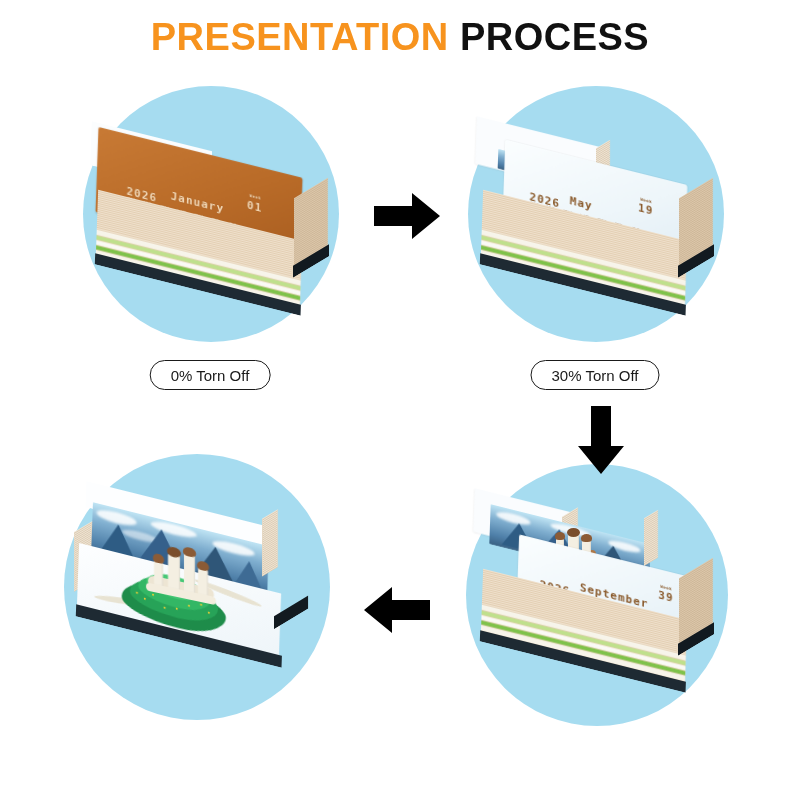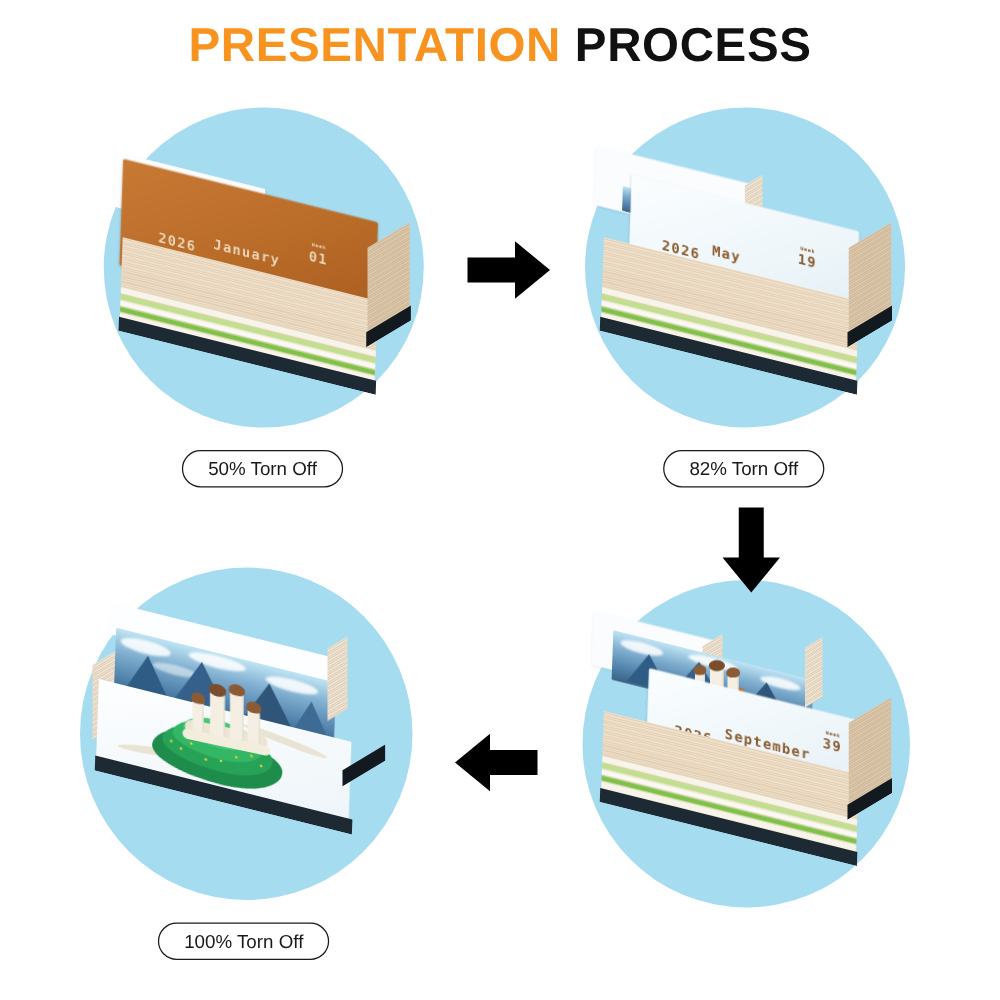--- a/index.html
+++ b/index.html
@@ -317,21 +317,21 @@
         <div class="band white2" style="top:51px; height:4px;"></div>
         <div class="band green-d" style="top:56px; height:4px;"></div>
         <div class="band cream" style="top:61px; height:5px;"></div>
       </div>
 
       <div class="face-side"></div>
       <div class="base-front"></div>
       <div class="base-side"></div>
     </div>
 
-    <div class="caption">50% Torn Off</div>
+    <div class="caption">0% Torn Off</div>
   </div>
 
   <div class="panel p2">
     <div class="circle"></div>
 
     <div class="block">
 
       <div class="back-wall" style="left:2px; top:8px; width:128px; height:48px;"></div>
       <div class="back-edge" style="left:122px; top:20px; width:14px; height:56px;"></div>
 
@@ -370,21 +370,21 @@
         <div class="band white2" style="top:51px; height:4px;"></div>
         <div class="band green-d" style="top:56px; height:4px;"></div>
         <div class="band cream" style="top:61px; height:5px;"></div>
       </div>
 
       <div class="face-side"></div>
       <div class="base-front"></div>
       <div class="base-side"></div>
     </div>
 
-    <div class="caption">82% Torn Off</div>
+    <div class="caption">30% Torn Off</div>
   </div>
 
   <div class="panel p3">
     <div class="circle"></div>
 
     <div class="block" style="top:40px;">
       <div class="back-wall" style="left:0px; top:2px; width:96px; height:44px;"></div>
       <div class="back-edge" style="left:88px; top:14px; width:16px; height:62px;"></div>
 
       <div class="reveal" style="left:16px; top:26px; width:160px; height:40px;">
@@ -489,21 +489,20 @@
         <div class="roof" style="left:41px; top:0px;  width:13px; height:9px;"></div>
         <div class="tower" style="left:56px; top:18px; width:10px; height:26px;"></div>
         <div class="roof" style="left:55px; top:11px; width:12px; height:9px;"></div>
         <div class="wall" style="left:4px;  top:44px; width:70px; height:8px; border-radius:6px; background:#F3EDDE;"></div>
       </div>
 
       <div class="base-front" style="left:10px; top:136px; width:206px; height:12px;"></div>
       <div class="base-side" style="left:208px; top:112px; width:34px; height:13px;"></div>
     </div>
 
-    <div class="caption">100% Torn Off</div>
   </div>
 
   <div class="arrow" style="left:372px; top:118px;">
     <svg width="70" height="52" viewBox="0 0 70 52">
       <path d="M2 16 H40 V3 L68 26 L40 49 V36 H2 Z" fill="#000000"></path>
     </svg>
   </div>
 
   <div class="arrow" style="left:575px; top:332px;">
     <svg width="52" height="72" viewBox="0 0 52 72">

